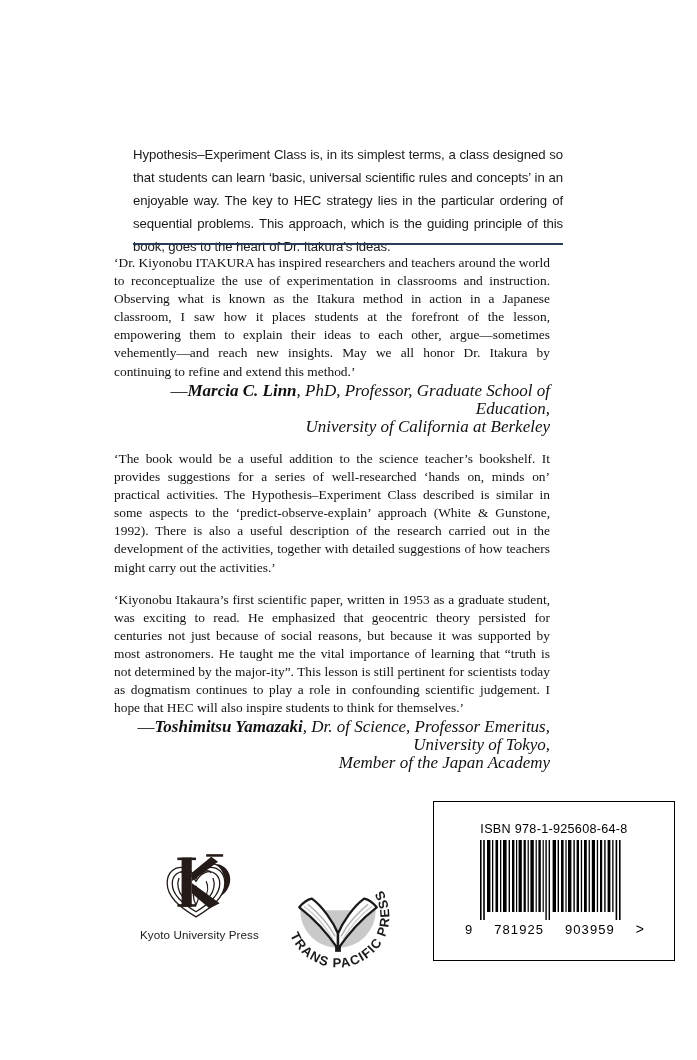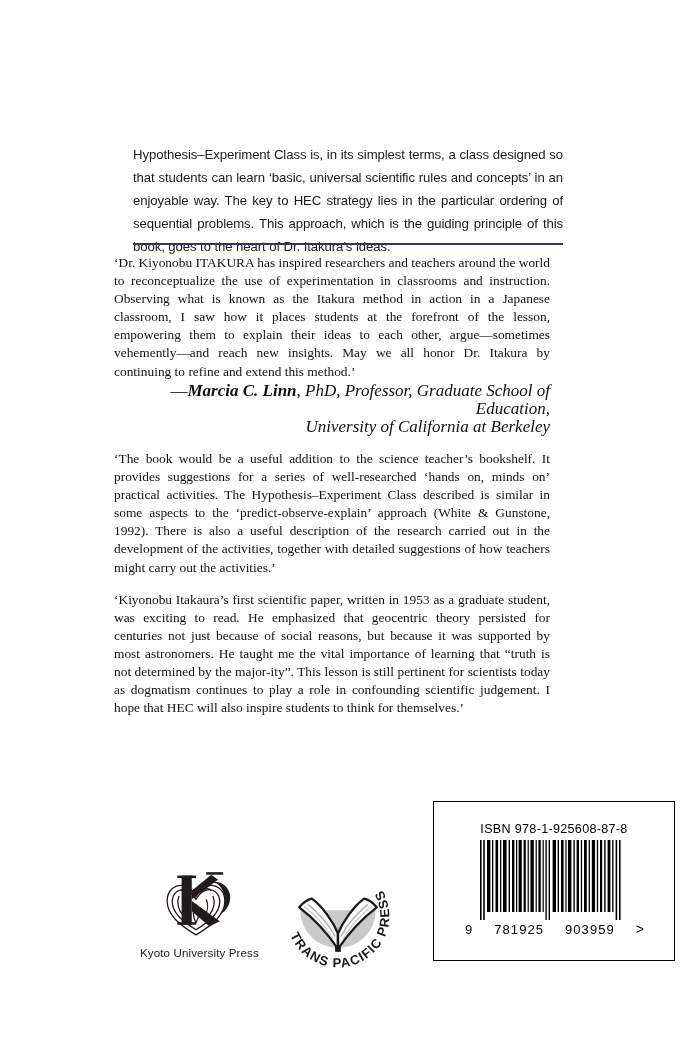--- a/index.html
+++ b/index.html
@@ -99,21 +99,21 @@
     position: absolute;
     left: 120px;
     top: 40px;
     width: 310px;
     height: 180px;
   }
 
   .kup-logo {
     position: absolute;
     left: 20px;
-    top: 42px;
+    top: 24px;
     width: 112px;
   }
   .kup-mark {
     width: 86px;
     height: 78px;
     margin: 0 auto;
     display: block;
   }
   .kup-name {
     margin-top: 6px;
@@ -205,20 +205,24 @@
         <span class="attrib-line2">University of California at Berkeley</span>
       </div>
     </div>
 
     <div class="quote-block">
       <div class="quote-body">‘The book would be a useful addition to the science teacher’s bookshelf. It provides suggestions for a series of well-researched ‘hands on, minds on’ practical activities. The Hypothesis–Experiment Class described is similar in some aspects to the ‘predict-observe-explain’ approach (White &amp; Gunstone, 1992). There is also a useful description of the research carried out in the development of the activities, together with detailed suggestions of how teachers might carry out the activities.’</div>
     </div>
 
     <div class="quote-block">
       <div class="quote-body">‘Kiyonobu Itakaura’s first scientific paper, written in 1953 as a graduate student, was exciting to read. He emphasized that geocentric theory persisted for centuries not just because of social reasons, but because it was supported by most astronomers. He taught me the vital importance of learning that “truth is not determined by the major-ity”. This lesson is still pertinent for scientists today as dogmatism continues to play a role in confounding scientific judgement. I hope that HEC will also inspire students to think for themselves.’</div>
+      <div class="attrib">
+        <span class="dash">—</span><span class="nm">Toshimitsu Yamazaki</span><span>, Dr. of Science, Professor Emeritus, University of Tokyo,</span>
+        <span class="attrib-line2">Member of the Japan Academy</span>
+      </div>
     </div>
 
   </div>
 
   <div class="bottom">
 
     <div class="publishers">
 
       <div class="kup-logo">
         <svg class="kup-mark" viewBox="0 0 100 92">
@@ -267,21 +271,21 @@
 
           <text font-family="Liberation Sans, sans-serif" font-size="13.5" font-weight="bold" fill="#1a1a1a" letter-spacing="1.2">
             <textPath href="#ringpath" startOffset="6%">TRANS PACIFIC PRESS</textPath>
           </text>
         </svg>
       </div>
 
     </div>
 
     <div class="isbn-panel">
-      <div class="isbn-text">ISBN 978-1-925608-87-8</div>
+      <div class="isbn-text">ISBN 978-1-925608-64-8</div>
 
       <div class="barcode-wrap">
         <svg class="bars" viewBox="0 0 150 80" preserveAspectRatio="none">
           <g fill="#000000">
             <rect x="1" y="0" width="1.6" height="80"></rect>
             <rect x="4.2" y="0" width="1.6" height="80"></rect>
             <rect x="8" y="0" width="3.4" height="72"></rect>
             <rect x="13" y="0" width="1.3" height="72"></rect>
             <rect x="16.5" y="0" width="2.6" height="72"></rect>
             <rect x="21" y="0" width="1.3" height="72"></rect>

